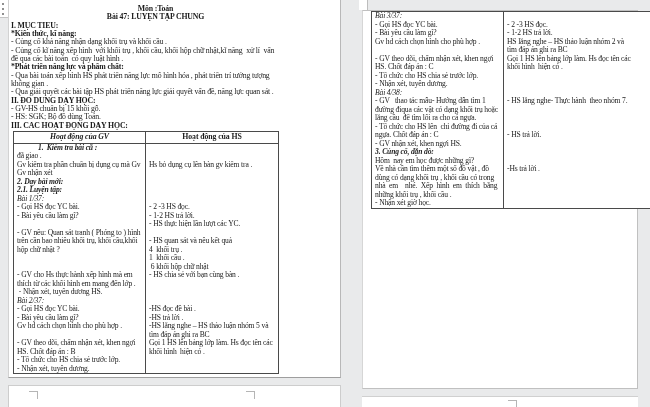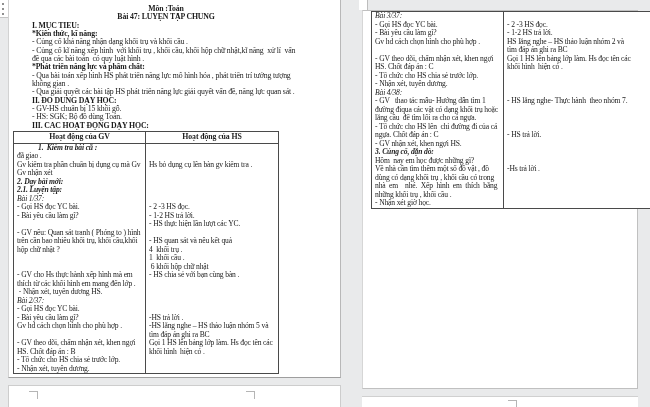--- a/index.html
+++ b/index.html
@@ -50,21 +50,21 @@
   }
   #dots-marker{position:absolute;left:2px;top:3px;width:3px;}
   #dots-marker i{display:block;width:2px;height:2px;background:#8f8f8f;margin-bottom:3px;}
   #fragment-tr{
     position:absolute;left:359px;top:0;width:9px;height:10px;background:#fff;
     border-right:1px solid #bdbdbd;box-sizing:border-box;
   }
 
   
   .p1head{
-    padding:5px 4px 0 23px;
+    padding:5px 4px 0 2px;
   }
   .p1head .hline{
     height:8.35px;line-height:8.35px;
     font-size:7.8px;letter-spacing:-0.15px;
     white-space:pre;overflow:hidden;
   }
   .hline.b{font-weight:bold;}
   .hline.bc{font-weight:bold;text-align:center;padding-right:36px;}
 
   .tbl{
@@ -76,21 +76,21 @@
   #tbl2{margin-left:8px;width:282px;margin-top:0px;}
   .thead{
     display:flex;height:10.5px;
     border-bottom:1px solid #4a4a4a;
   }
   .thead .hc{
     font-weight:bold;font-size:7.8px;line-height:10.5px;
     text-align:center;overflow:hidden;white-space:nowrap;
     box-sizing:border-box;letter-spacing:-0.1px;
   }
-  .thead .hc.gvh{width:132px;border-right:1px solid #4a4a4a;}
+  .thead .hc.gvh{width:132px;border-right:1px solid #4a4a4a;font-style:italic;}
   .thead .hc.hsh{flex:1;}
   .trow{display:flex;height:8.5px;}
   .trow .c{
     font-size:7.6px;line-height:8.5px;letter-spacing:-0.15px;
     white-space:pre;overflow:hidden;
     box-sizing:border-box;padding-left:3px;
   }
   .trow .c.gv{width:132px;border-right:1px solid #4a4a4a;}
   .trow .c.hs{flex:1;}
   .trow .c.b{font-weight:bold;font-style:italic;}
@@ -202,20 +202,21 @@
         <div class="trow">
           <div class="c gv"> - Nhận xét, tuyên dương HS.</div>
           <div class="c hs"></div>
         </div>
         <div class="trow">
           <div class="c gv i">Bài 2/37:</div>
           <div class="c hs"></div>
         </div>
         <div class="trow">
           <div class="c gv">- Gọi HS đọc YC bài.</div>
+          <div class="c hs">-HS đọc đề bài .</div>
         </div>
         <div class="trow">
           <div class="c gv">- Bài yêu cầu làm gì?</div>
           <div class="c hs">-HS trả lời .</div>
         </div>
         <div class="trow">
           <div class="c gv">Gv hd cách chọn hình cho phù hợp .</div>
           <div class="c hs">-HS lắng nghe – HS thảo luận nhóm 5 và</div>
         </div>
         <div class="trow">

